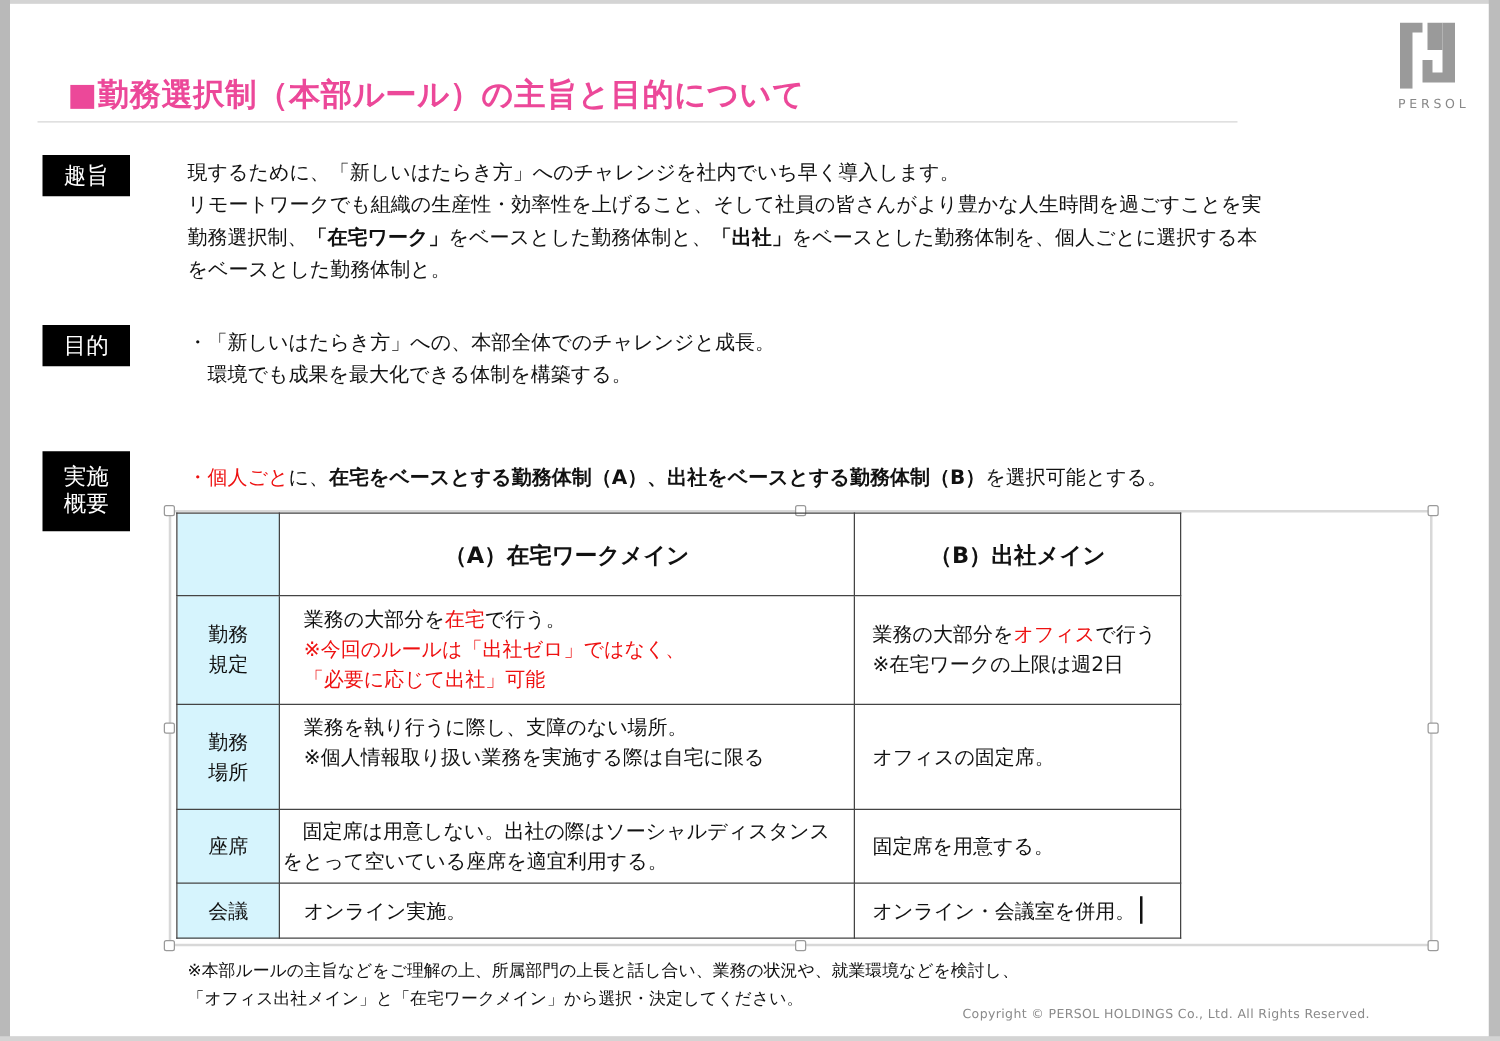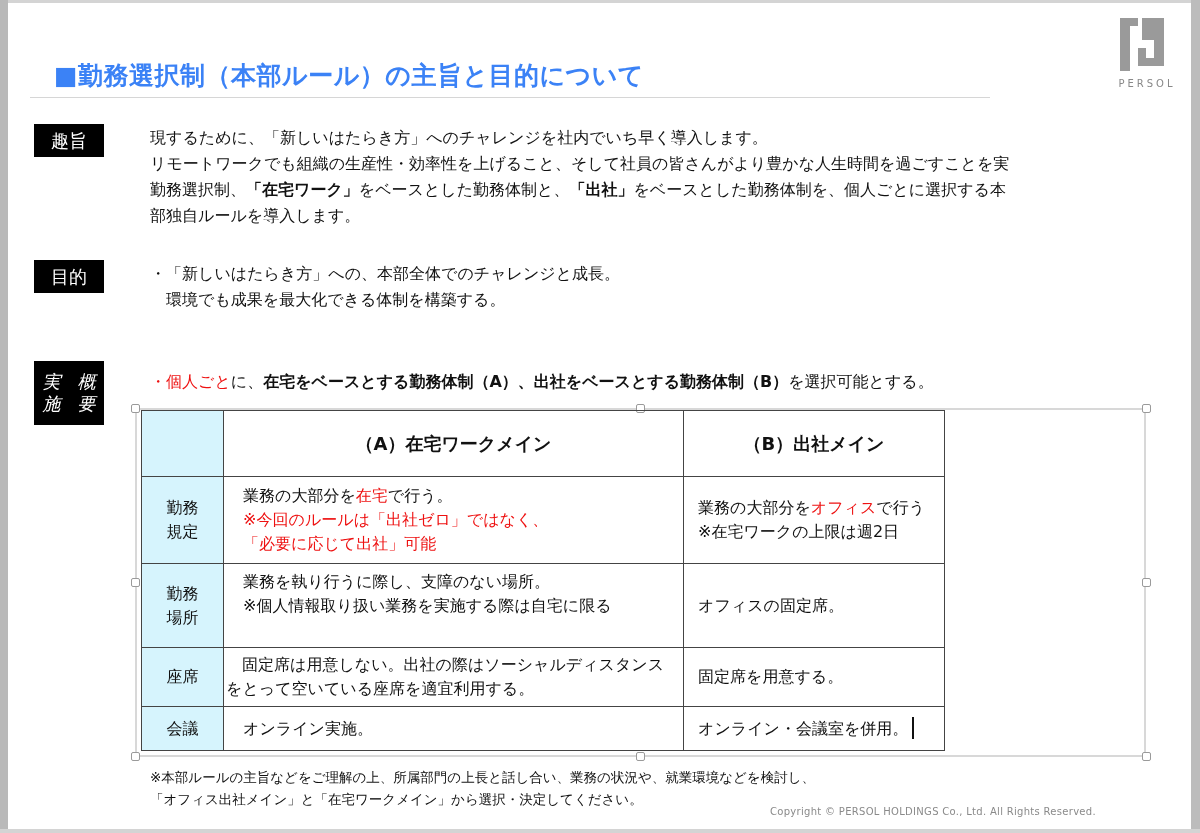--- a/index.html
+++ b/index.html
@@ -7,33 +7,33 @@
   body { font-family: "DejaVu Sans", "Liberation Sans", sans-serif; color: #111; position: relative; }
 
   .left-bar { position: absolute; left: 0; top: 0; width: 8px; height: 833px; background: #b9b9b9; }
   .right-bar { position: absolute; left: 1191px; top: 0; width: 9px; height: 833px; background: #bcbcbc; }
   .top-bar { position: absolute; left: 0; top: 0; width: 1200px; height: 3px; background: #d4d4d4; }
   .bottom-bar { position: absolute; left: 0; top: 829px; width: 1200px; height: 4px; background: #d4d4d4; }
 
   .slide { position: absolute; left: 8px; top: 3px; width: 1183px; height: 826px; background: #ffffff; }
 
   
-  .title { position: absolute; left: 46px; top: 56px; font-size: 25px; font-weight: bold; letter-spacing: 0.5px; color: #3b82f6; white-space: nowrap; }
+  .title { position: absolute; left: 46px; top: 56px; font-size: 25px; font-weight: bold; letter-spacing: 0.5px; color: #ec4899; white-space: nowrap; }
   .title-rule { position: absolute; left: 22px; top: 94px; width: 960px; height: 1px; background: #d6d6d6; }
 
   
   .logo { position: absolute; left: 1104px; top: 15px; width: 64px; height: 70px; }
   .logo-mark { position: absolute; left: 8px; top: 0; width: 44px; height: 53px; }
   .logo-text { position: absolute; left: 0; top: 60px; width: 70px; font-size: 10px; letter-spacing: 3px; color: #888; font-family: "DejaVu Sans", sans-serif; text-align: center; }
 
   
   .label { position: absolute; left: 26px; background: #000000; color: #fff; font-size: 18px; display: flex; align-items: center; justify-content: center; text-align: center; line-height: 22px; }
   .label-1 { top: 121px; width: 70px; height: 33px; }
   .label-2 { top: 257px; width: 70px; height: 33px; }
-  .label-3 { top: 358px; width: 70px; height: 64px; flex-direction: row; font-style: italic; }
+  .label-3 { top: 358px; width: 70px; height: 64px; flex-direction: column; }
 
   
   .para { position: absolute; left: 142px; font-size: 16px; line-height: 26px; color: #111; white-space: nowrap; }
   .para-1 { top: 122px; }
   .para-2 { top: 258px; }
   .para-3 { top: 366px; }
   .bold { font-weight: bold; }
   .red { color: #ee1111; }
 
   
@@ -81,21 +81,21 @@
     <div class="logo-text">PERSOL</div>
   </div>
 
   <div class="label label-1">趣旨</div>
   <div class="para para-1">
     <div><span>現するために、「新しいはたらき方」へのチャレンジを社内でいち早く導入します。</span></div>
     <div><span>リモートワークでも組織の生産性・効率性を上げること、そして社員の皆さんがより豊かな人生時間を過ごすことを実</span></div>
     <div>
       <span>勤務選択制、</span><span class="bold">「在宅ワーク」</span><span>をベースとした勤務体制と、</span><span class="bold">「出社」</span><span>をベースとした勤務体制を、個人ごとに選択する本</span>
     </div>
-    <div><span>部独自ルールを導入します。</span></div>
+    <div><span>をベースとした勤務体制と。</span></div>
   </div>
 
   <div class="label label-2">目的</div>
   <div class="para para-2">
     <div>・「新しいはたらき方」への、本部全体でのチャレンジと成長。</div>
     <div>　環境でも成果を最大化できる体制を構築する。</div>
   </div>
 
   <div class="label label-3">
     <span>実施</span>

